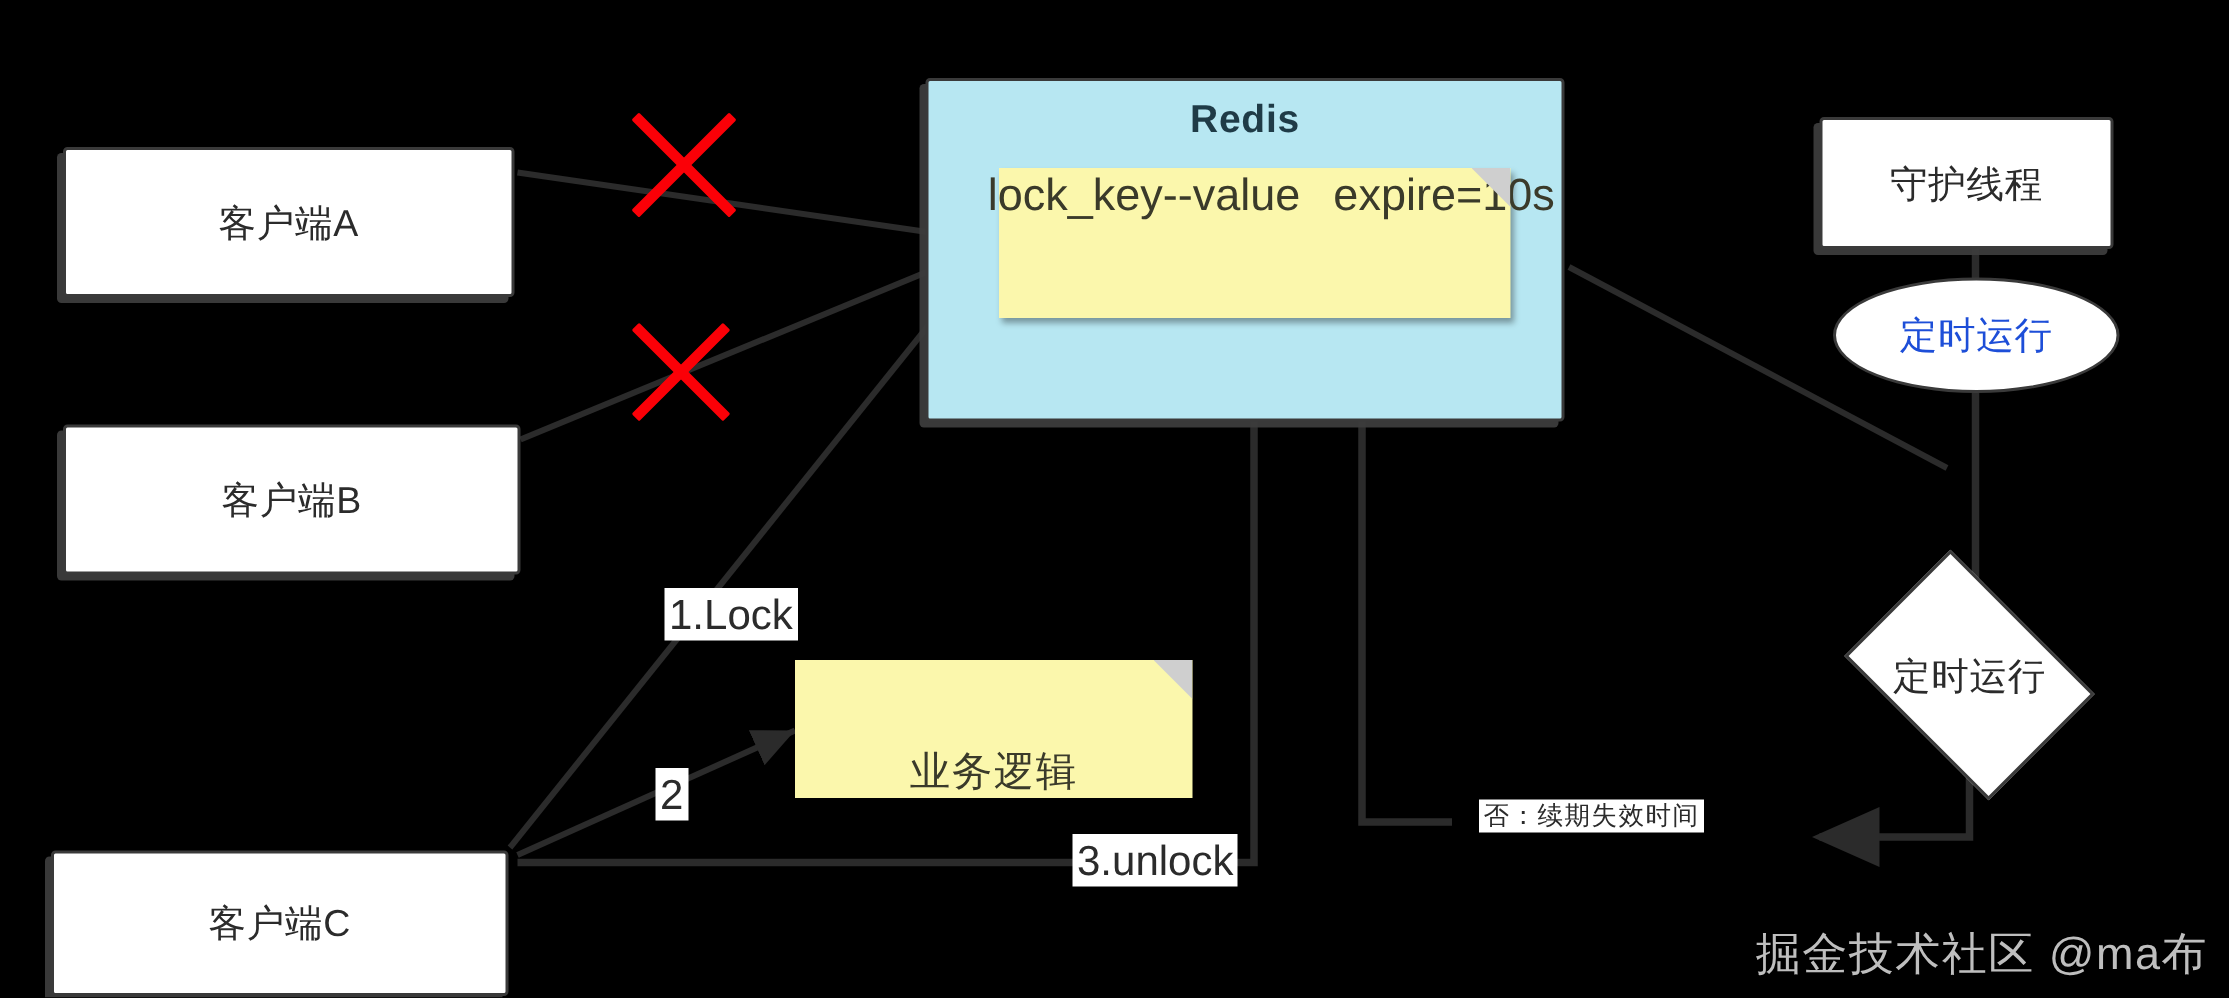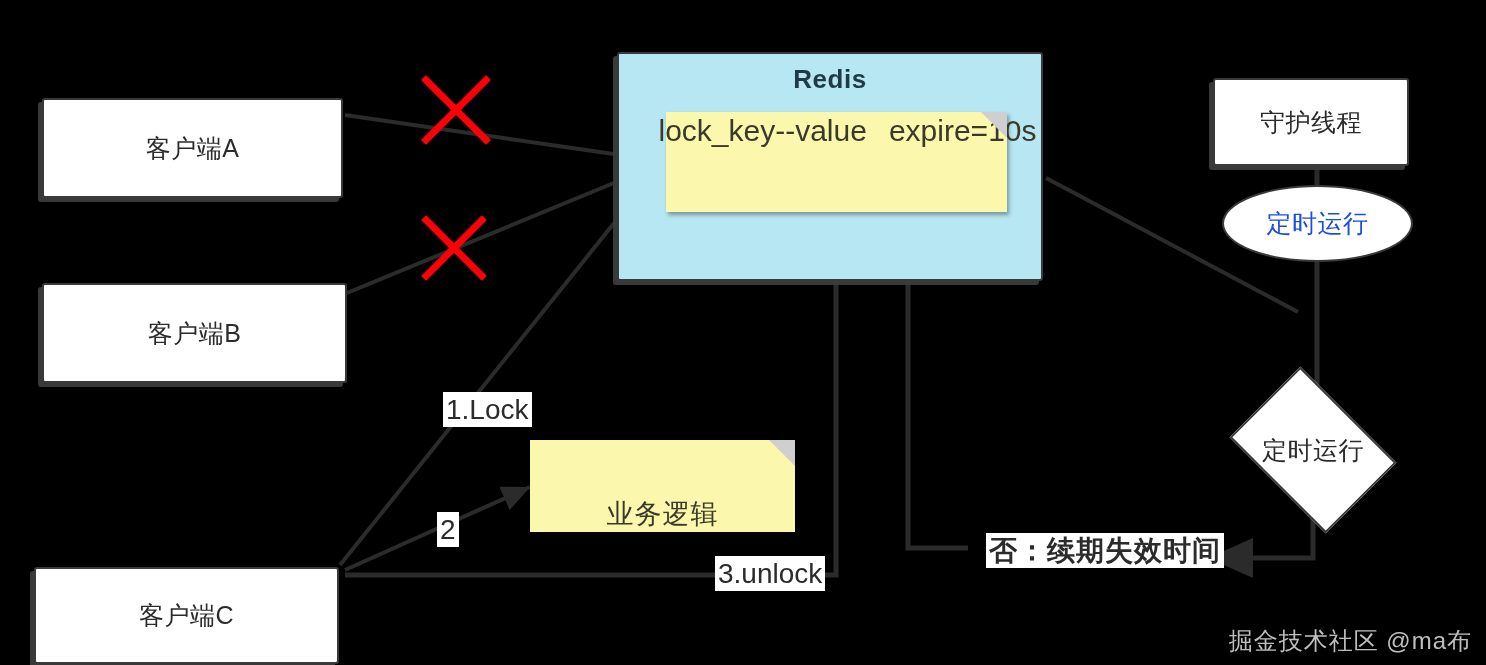--- a/index.html
+++ b/index.html
@@ -111,39 +111,39 @@
     position:absolute;
     background:#ffffff;
     color:#2b2b2b;
     font-size:28px;
     padding:1px 3px;
     white-space:nowrap;
     z-index:6;
     line-height:1.18;
     margin-left:24px;
   }
-  .edge-label.cjk{font-size:28px;letter-spacing:1px;font-weight:bold;}
+  .edge-label.cjk{font-size:17px;letter-spacing:1px;}
 
   
   .xmark{position:absolute;z-index:7;}
   .xmark span{
     position:absolute;left:50%;top:50%;
     width:100%;height:7px;
     background:#fb0007;
     border-radius:1px;
     transform-origin:center;
   }
   .xmark span.a{transform:translate(-50%,-50%) rotate(45deg);}
   .xmark span.b{transform:translate(-50%,-50%) rotate(-45deg);}
 
   .watermark{
     position:absolute;
     right:14px;bottom:8px;
     color:#cfcfcf;
-    font-size:24px;
+    font-size:30px;
     letter-spacing:1px;
     opacity:.92;
     z-index:8;
     white-space:nowrap;
   }
 </style>
 </head>
 <body>
 
 <div id="stage" style="width: 1486px; height: 665px; background: rgb(0, 0, 0);">

